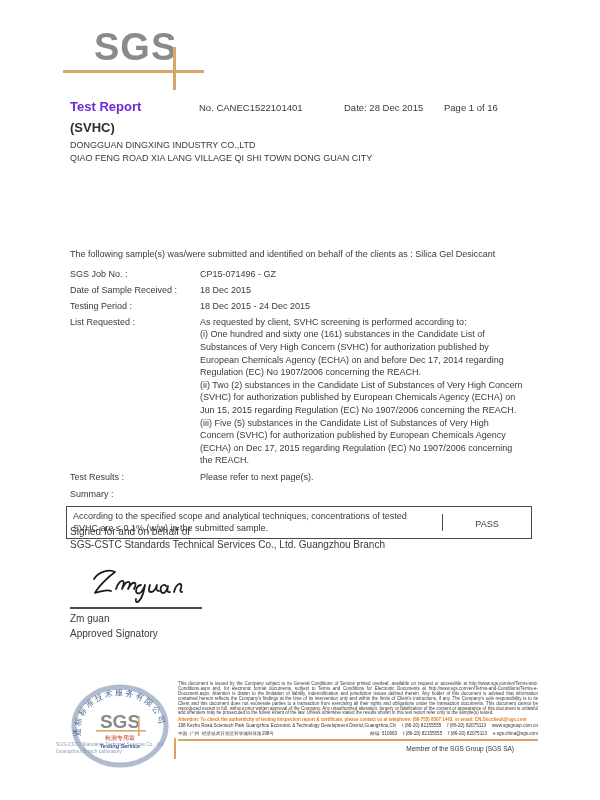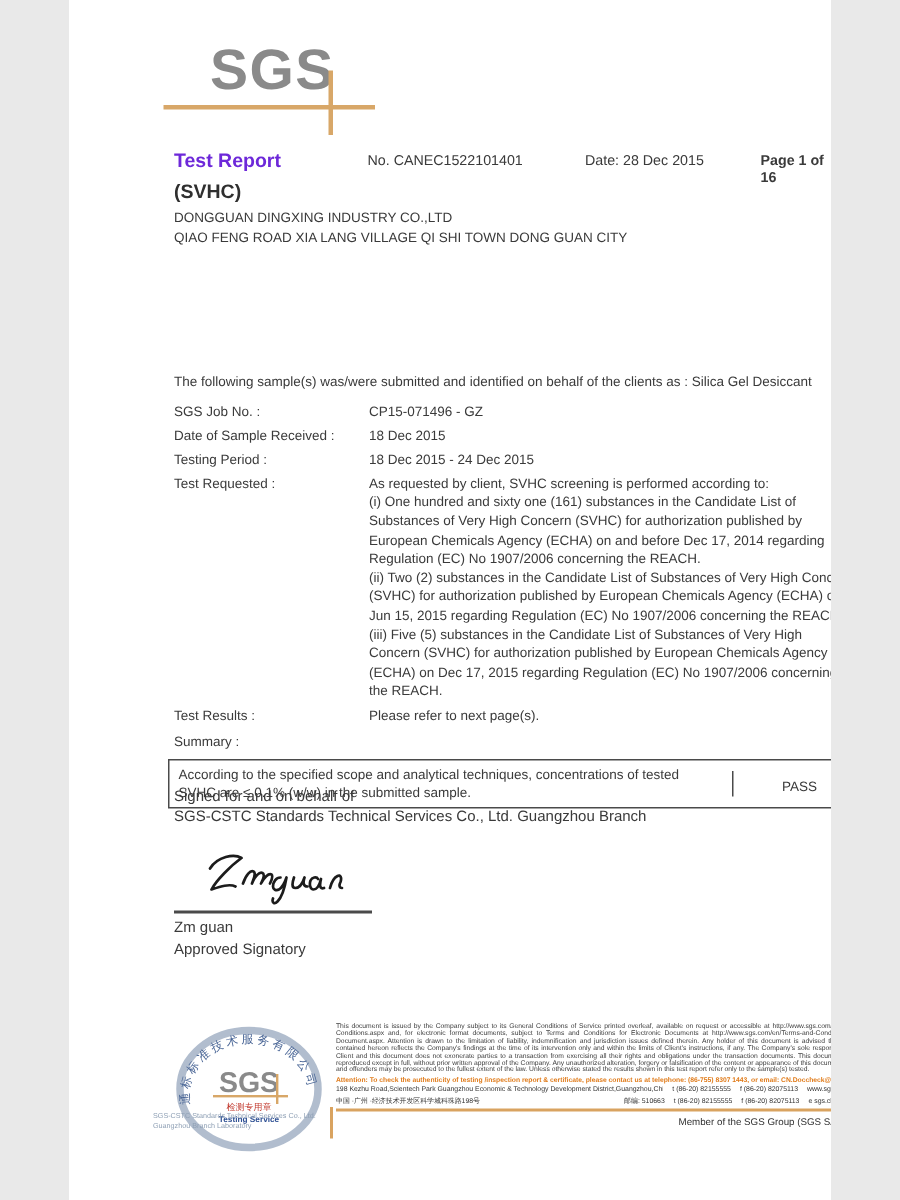--- a/index.html
+++ b/index.html
@@ -1,34 +1,34 @@
 <!DOCTYPE html>
 <html><head>
 <meta charset="utf-8">
 <style>
   * { margin:0; padding:0; box-sizing:border-box; }
   html,body { background:#e9e9e9; }
   body { font-family:"Liberation Sans", sans-serif; }
   .page {
-    position:relative; width:508px; height:800px; margin:0 auto;
+    position:relative; width:600px; height:800px; margin:0 auto;
     background:#ffffff; color:#3a3a3a; overflow:hidden;
   }
   
   .logo-text {
     position:absolute; left:94px; top:26px;
     font-size:38px; font-weight:bold; letter-spacing:1px; color:#8a8a8a;
   }
   .logo-hline { position:absolute; left:63px; top:70px; width:141px; height:3px; background:#d8a langue768; background:#d8a768; }
   .logo-vline { position:absolute; left:173px; top:47px; width:3px; height:43px; background:#d8a768; }
   
   .doc-title { position:absolute; left:70px; top:99px; font-size:13px; font-weight:bold; color:#6d28d9; }
   .doc-subtitle { position:absolute; left:70px; top:120px; font-size:13px; font-weight:bold; color:#2f2f2f; }
   .report-no { position:absolute; left:199px; top:102px; font-size:9.5px; }
   .report-date { position:absolute; left:344px; top:102px; font-size:9.5px; }
-  .report-page { position:absolute; left:461px; top:102px; font-size:9.5px;font-weight:bold; }
+  .report-page { position:absolute; left:444px; top:102px; font-size:9.5px; }
   
   .client { position:absolute; left:70px; top:139px; font-size:9px; line-height:13px; }
   
   .main { position:absolute; left:70px; top:204px; width:464px; font-size:9px; line-height:12.6px; }
   .intro { margin-bottom:7px;margin-top:44px; }
   .info-row { display:flex; margin-bottom:3.5px; }
   .info-label { flex:0 0 130px; }
   .info-value { flex:1; white-space:pre-line; }
   .summary-label { margin-top:5px; }
   .summary-box {
@@ -88,21 +88,21 @@
     </div>
     <div class="info-row">
       <div class="info-label">Date of Sample Received :</div>
       <div class="info-value">18 Dec 2015</div>
     </div>
     <div class="info-row">
       <div class="info-label">Testing Period :</div>
       <div class="info-value">18 Dec 2015 - 24 Dec 2015</div>
     </div>
     <div class="info-row">
-      <div class="info-label">Test Requested :</div>
+      <div class="info-label">List Requested :</div>
       <div class="info-value">As requested by client, SVHC screening is performed according to:
 (i) One hundred and sixty one (161) substances in the Candidate List of
 Substances of Very High Concern (SVHC) for authorization published by
 European Chemicals Agency (ECHA) on and before Dec 17, 2014 regarding
 Regulation (EC) No 1907/2006 concerning the REACH.
 (ii) Two (2) substances in the Candidate List of Substances of Very High Concern
 (SVHC) for authorization published by European Chemicals Agency (ECHA) on
 Jun 15, 2015 regarding Regulation (EC) No 1907/2006 concerning the REACH.
 (iii) Five (5) substances in the Candidate List of Substances of Very High
 Concern (SVHC) for authorization published by European Chemicals Agency

